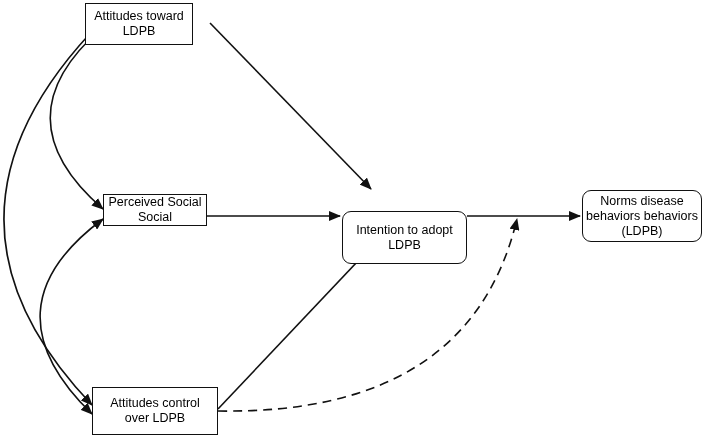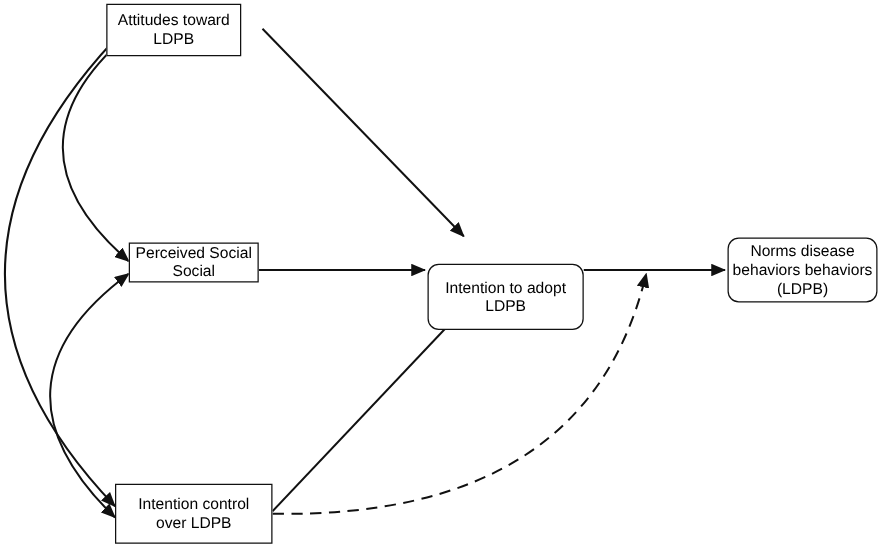--- a/index.html
+++ b/index.html
@@ -85,21 +85,21 @@
     <div class="line">Attitudes toward</div>
     <div class="line">LDPB</div>
   </div>
 
   <div class="node" id="node-social-norms">
     <div class="line">Perceived Social</div>
     <div class="line">Social</div>
   </div>
 
   <div class="node" id="node-perceived-control">
-    <div class="line">Intention control</div>
+    <div class="line">Attitudes control</div>
     <div class="line">over LDPB</div>
   </div>
 
   <div class="node rounded" id="node-intention">
     <div class="line">Intention to adopt</div>
     <div class="line">LDPB</div>
   </div>
 
   <div class="node rounded" id="node-behaviors">
     <div class="line">Norms disease</div>

